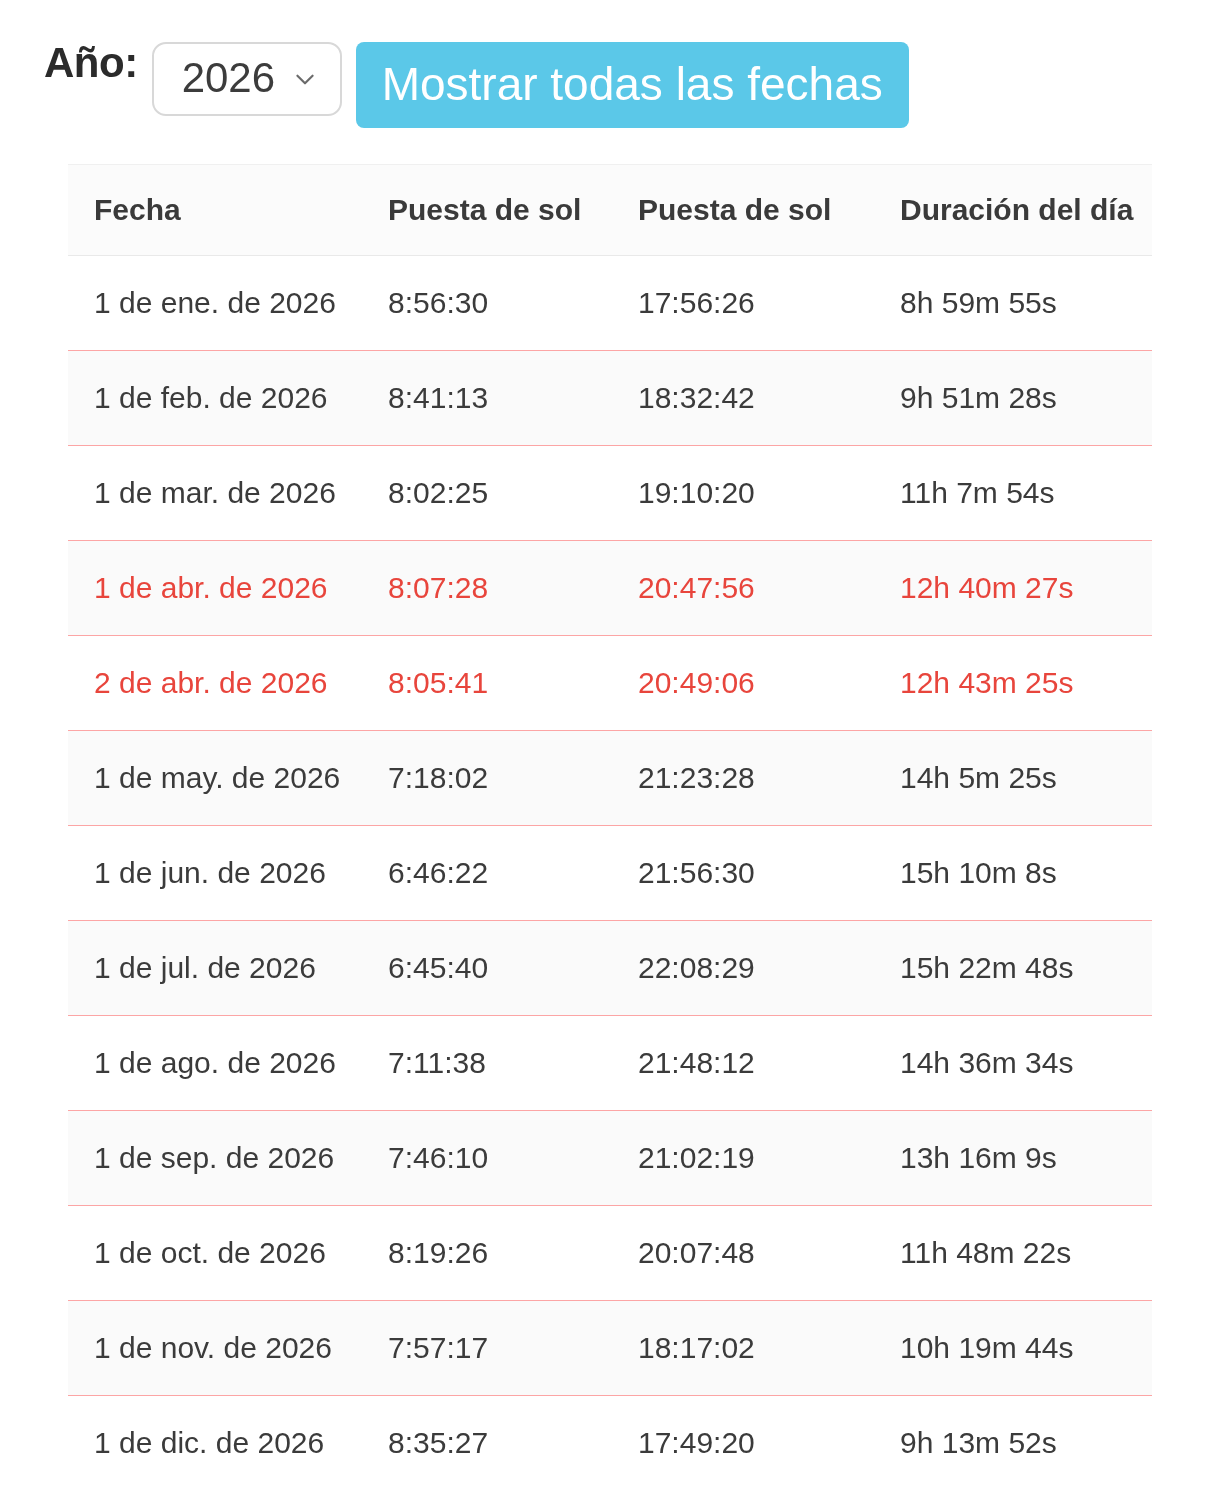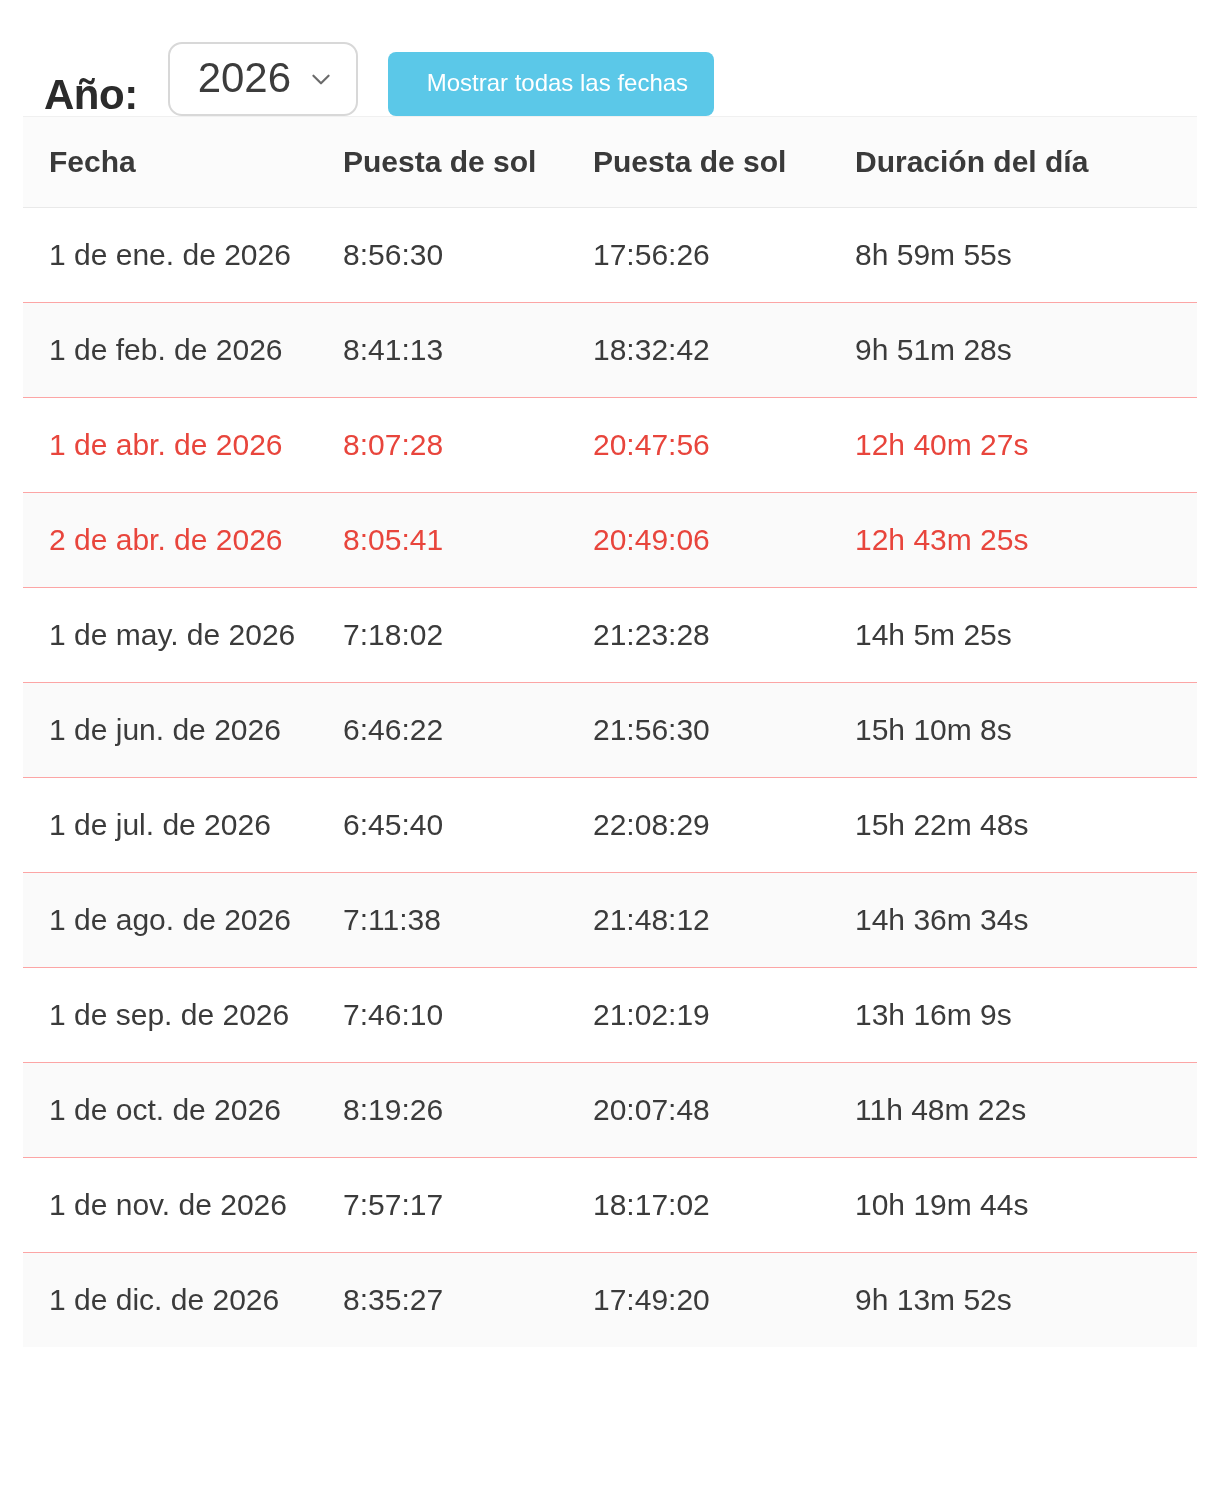--- a/index.html
+++ b/index.html
@@ -15,22 +15,22 @@
   .page {
     width: 1220px;
     height: 1509px;
     position: relative;
     overflow: hidden;
   }
 
   
   .controls {
     display: flex;
-    align-items: flex-end;
-    gap: 30px;
+    align-items: flex-start;
+    gap: 14px;
     padding: 42px 0 0 44px;
   }
   .year-label {
     font-size: 42px;
     font-weight: 700;
     color: #2b2b2b;
     letter-spacing: -0.5px;
     line-height: 1;
   }
   .year-select-wrap {
@@ -58,31 +58,32 @@
     transform: translateY(-50%);
     pointer-events: none;
     width: 26px;
     height: 26px;
   }
   .show-all-btn {
     border: none;
     background: #5bc8e8;
     color: #ffffff;
     font-family: "Liberation Sans", sans-serif;
-    font-size: 24px;
+    font-size: 46px;
     line-height: 1;
-    padding: 19px 26px 21px 39px;
+    padding: 19px 26px 21px 26px;
     border-radius: 8px;
     cursor: pointer;
     white-space: nowrap;
   }
 
   
   .table-wrap {
-    padding: 0 23px;
+    margin-top: 36px;
+    padding: 0 68px;
   }
   table {
     width: 100%;
     border-collapse: collapse;
     table-layout: fixed;
   }
   thead th {
     text-align: left;
     font-size: 30px;
     font-weight: 700;
@@ -150,20 +151,26 @@
             <td>8:56:30</td>
             <td>17:56:26</td>
             <td>8h 59m 55s</td>
           </tr>
           <tr>
             <td>1 de feb. de 2026</td>
             <td>8:41:13</td>
             <td>18:32:42</td>
             <td>9h 51m 28s</td>
           </tr>
+          <tr>
+            <td>1 de mar. de 2026</td>
+            <td>8:02:25</td>
+            <td>19:10:20</td>
+            <td>11h 7m 54s</td>
+          </tr>
           <tr class="highlight">
             <td>1 de abr. de 2026</td>
             <td>8:07:28</td>
             <td>20:47:56</td>
             <td>12h 40m 27s</td>
           </tr>
           <tr class="highlight">
             <td>2 de abr. de 2026</td>
             <td>8:05:41</td>
             <td>20:49:06</td>

